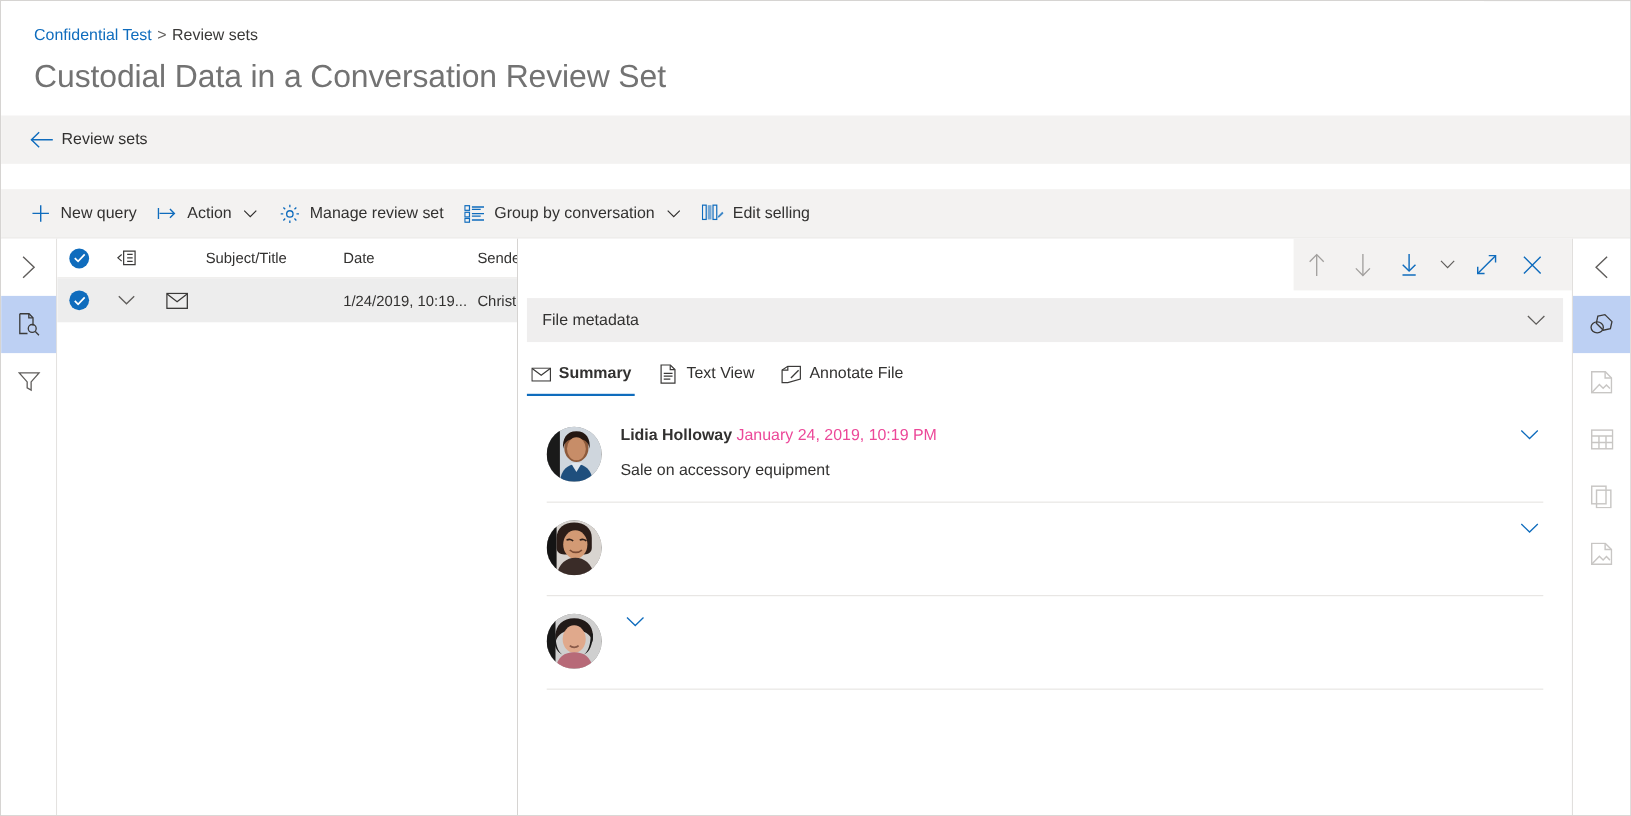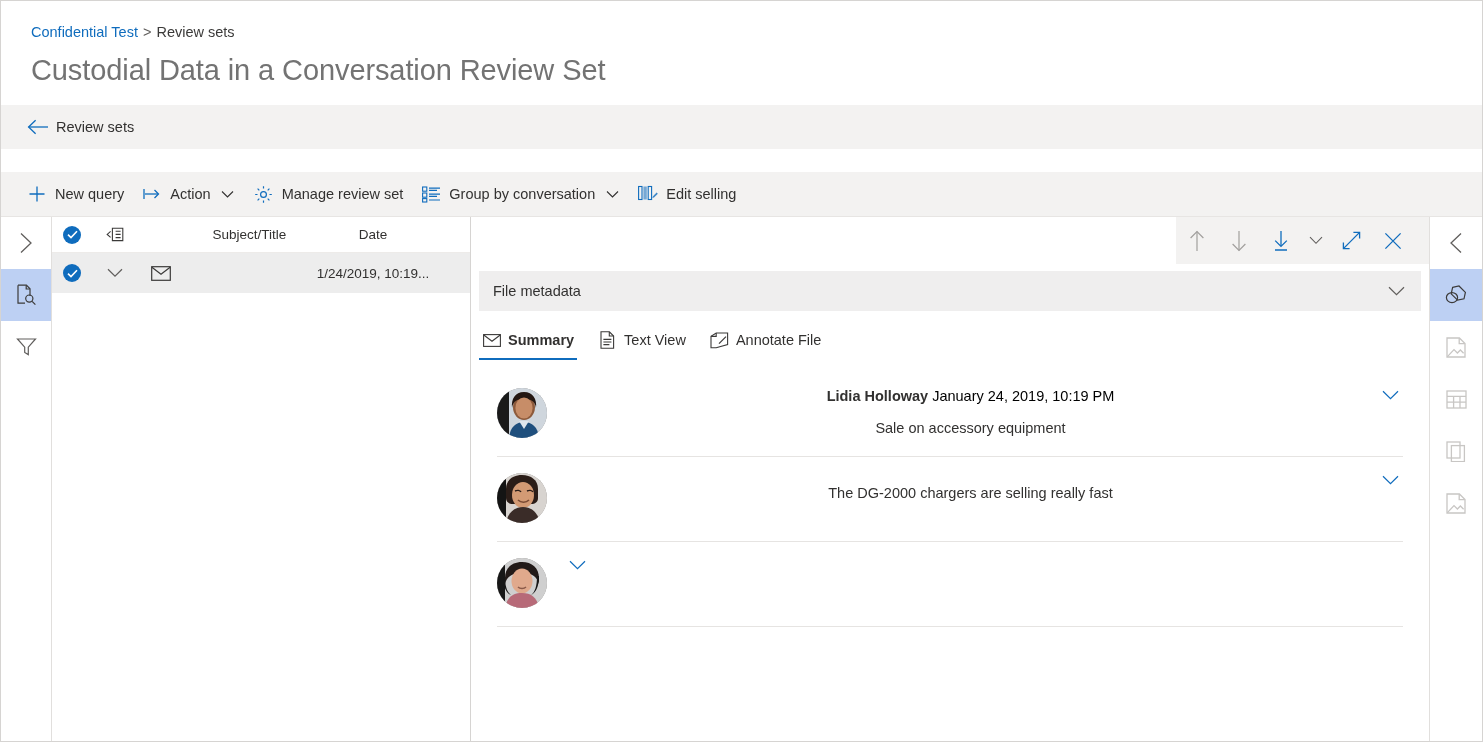--- a/index.html
+++ b/index.html
@@ -78,21 +78,20 @@
   }
   .cmd .caret{
     display:inline-flex;align-items:center;justify-content:center;
     width:16px;height:16px;margin-left:9px;color:#323130;
   }
 
   
   .body-region{
     position:absolute;left:0;top:216px;width:1481px;height:407px;
     background:#ffffff;
-    text-align:center;
   }
 
   
   .left-rail{
     position:absolute;left:0;top:0;width:51px;height:525px;
     background:#ffffff;
     border-right:1px solid #e1dfdd;
     box-sizing:border-box;
   }
   .rail-btn{
@@ -208,21 +207,21 @@
     margin:0 18px 0 18px;
   }
   .avatar{
     width:50px;height:50px;border-radius:50%;flex:0 0 50px;
     overflow:hidden;margin-right:17px;margin-top:2px;
     background:#8a8886;position:relative;
   }
   .msg-body{flex:1 1 auto;min-width:0;}
   .msg-head{font-size:14.5px;line-height:20px;color:#323130;}
   .msg-author{font-weight:bold;}
-  .msg-date{color:#000000;}
+  .msg-date{color:#ec4899;}
   .msg-text{
     font-size:14.5px;line-height:20px;color:#323130;margin-top:12px;
   }
   .msg-caret{
     flex:0 0 26px;display:flex;align-items:flex-start;justify-content:center;
     padding-top:4px;color:#0f6cbd;cursor:pointer;
   }
   svg{display:block;}
 </style>
 </head>
@@ -531,21 +530,20 @@
               <rect width="50" height="50" fill="#d8d4d0"></rect>
               <rect x="0" y="0" width="9" height="50" fill="#141414"></rect>
               <path d="M9 16c0-9 7-14 16-14s16 5 16 14v9c0 4-3 6-7 6H16c-4 0-7-2-7-6z" fill="#2b1d18"></path>
               <ellipse cx="26" cy="22" rx="11" ry="13" fill="#d39a74"></ellipse>
               <path d="M9 50c2-11 9-16 17-16s15 5 17 16z" fill="#3a2c28"></path>
               <path d="M18 18c2-1 5-1 6 1M30 18c2-1 5-1 6 1" stroke="#2b1d18" stroke-width="1.4" fill="none"></path>
               <path d="M21 27c3 3 8 3 11 0" stroke="#7a4a33" stroke-width="1.6" fill="none"></path>
             </svg>
           </div>
           <div class="msg-body">
-            <div class="msg-text">The DG-2000 chargers are selling really fast</div>
           </div>
           <div class="msg-caret">
             <span>
               <svg width="17" height="11" viewBox="0 0 17 11">
                   <path d="M1 1.3 8.5 8.7 16 1.3" fill="none" stroke="currentColor" stroke-width="1.2"></path>
                 </svg>
             </span>
           </div>
         </div>
 

